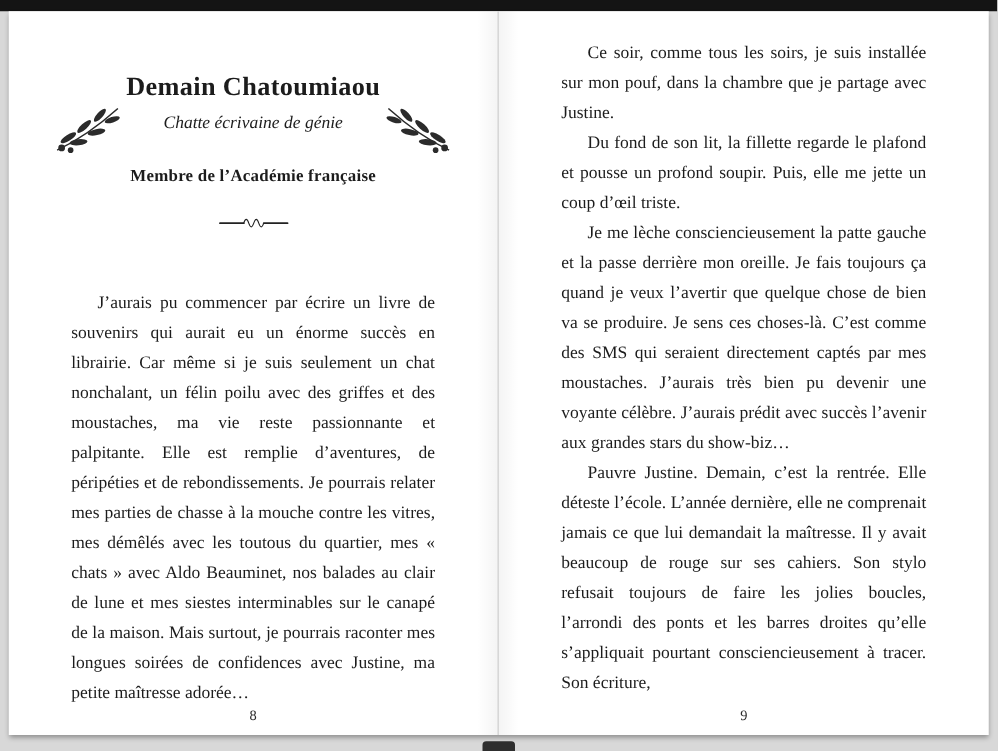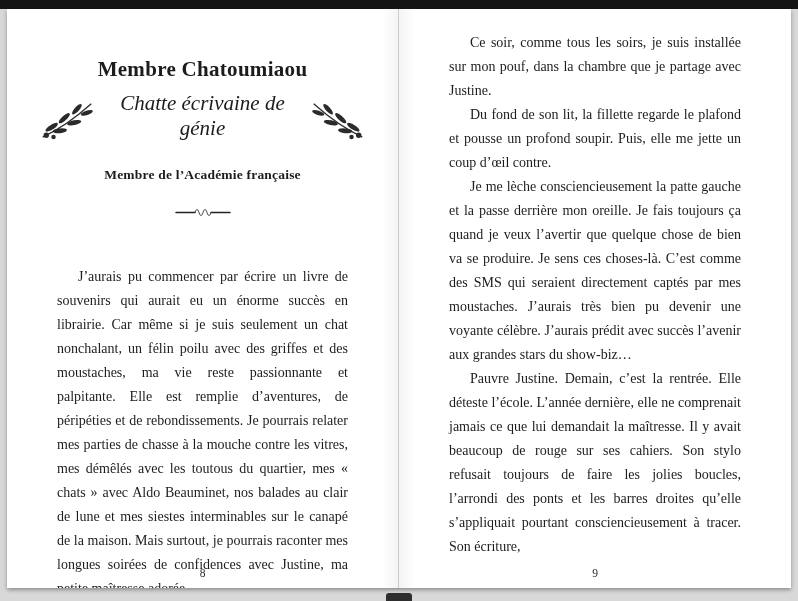--- a/index.html
+++ b/index.html
@@ -57,21 +57,21 @@
   .branch svg { width: 100%; height: 100%; display: block; }
   .branch-right svg { transform: scaleX(-1); }
   .chapter-header-text { flex: 1 1 auto; text-align: center; }
   .chapter-title {
     font-size: 21px;
     font-weight: bold;
     letter-spacing: 0.3px;
     white-space: nowrap;
   }
   .chapter-subtitle {
-    font-size: 21px;
+    font-size: 14px;
     font-style: italic;
     margin-top: 9px;
   }
   .chapter-affiliation {
     font-size: 13.5px;
     font-weight: bold;
     margin-top: 26px;
     letter-spacing: 0.2px;
   }
   .divider {
@@ -136,21 +136,21 @@
               <ellipse cx="38" cy="26" rx="8" ry="2.7" transform="rotate(-12 38 26)"></ellipse>
               <ellipse cx="41" cy="11" rx="7.5" ry="2.6" transform="rotate(-48 41 11)"></ellipse>
               <ellipse cx="52" cy="15" rx="7" ry="2.5" transform="rotate(-18 52 15)"></ellipse>
               <circle cx="7" cy="40" r="3"></circle>
               <circle cx="15" cy="42" r="2.5"></circle>
             </g>
           </svg>
         </span>
 
         <div class="chapter-header-text">
-          <div class="chapter-title">Membre Chatoumiaou</div>
+          <div class="chapter-title">Demain Chatoumiaou</div>
           <div class="chapter-subtitle">Chatte écrivaine de génie</div>
           <div class="chapter-affiliation">Membre de l’Académie française</div>
         </div>
 
         <span class="branch branch-right">
           <svg viewBox="0 0 60 46" xmlns="http://www.w3.org/2000/svg">
             <path d="M3 42 C 18 35, 38 22, 57 5" fill="none" stroke="#2b2b2b" stroke-width="1.4"></path>
             <g fill="#2b2b2b">
               <ellipse cx="13" cy="31" rx="8" ry="2.7" transform="rotate(-32 13 31)"></ellipse>
               <ellipse cx="22" cy="35" rx="8" ry="2.7" transform="rotate(-6 22 35)"></ellipse>
@@ -176,21 +176,21 @@
       <div class="body-text">
         <p>J’aurais pu commencer par écrire un livre de souvenirs qui aurait eu un énorme succès en librairie. Car même si je suis seulement un chat nonchalant, un félin poilu avec des griffes et des moustaches, ma vie reste passionnante et palpitante. Elle est remplie d’aventures, de péripéties et de rebondissements. Je pourrais relater mes parties de chasse à la mouche contre les vitres, mes démêlés avec les toutous du quartier, mes « chats » avec Aldo Beauminet, nos balades au clair de lune et mes siestes interminables sur le canapé de la maison. Mais surtout, je pourrais raconter mes longues soirées de confidences avec Justine, ma petite maîtresse adorée…</p>
       </div>
 
       <div class="page-number">8</div>
     </div>
 
     <div class="page page-right">
       <div class="body-text">
         <p>Ce soir, comme tous les soirs, je suis installée sur mon pouf, dans la chambre que je partage avec Justine.</p>
-        <p>Du fond de son lit, la fillette regarde le plafond et pousse un profond soupir. Puis, elle me jette un coup d’œil contre.</p>
+        <p>Du fond de son lit, la fillette regarde le plafond et pousse un profond soupir. Puis, elle me jette un coup d’œil triste.</p>
         <p>Je me lèche consciencieusement la patte gauche et la passe derrière mon oreille. Je fais toujours ça quand je veux l’avertir que quelque chose de bien va se produire. Je sens ces choses-là. C’est comme des SMS qui seraient directement captés par mes moustaches. J’aurais très bien pu devenir une voyante célèbre. J’aurais prédit avec succès l’avenir aux grandes stars du show-biz…</p>
         <p>Pauvre Justine. Demain, c’est la rentrée. Elle déteste l’école. L’année dernière, elle ne comprenait jamais ce que lui demandait la maîtresse. Il y avait beaucoup de rouge sur ses cahiers. Son stylo refusait toujours de faire les jolies boucles, l’arrondi des ponts et les barres droites qu’elle s’appliquait pourtant consciencieusement à tracer. Son écriture,</p>
       </div>
 
       <div class="page-number">9</div>
     </div>
 
   </div>
 
   <div class="bottom-notch"></div>

